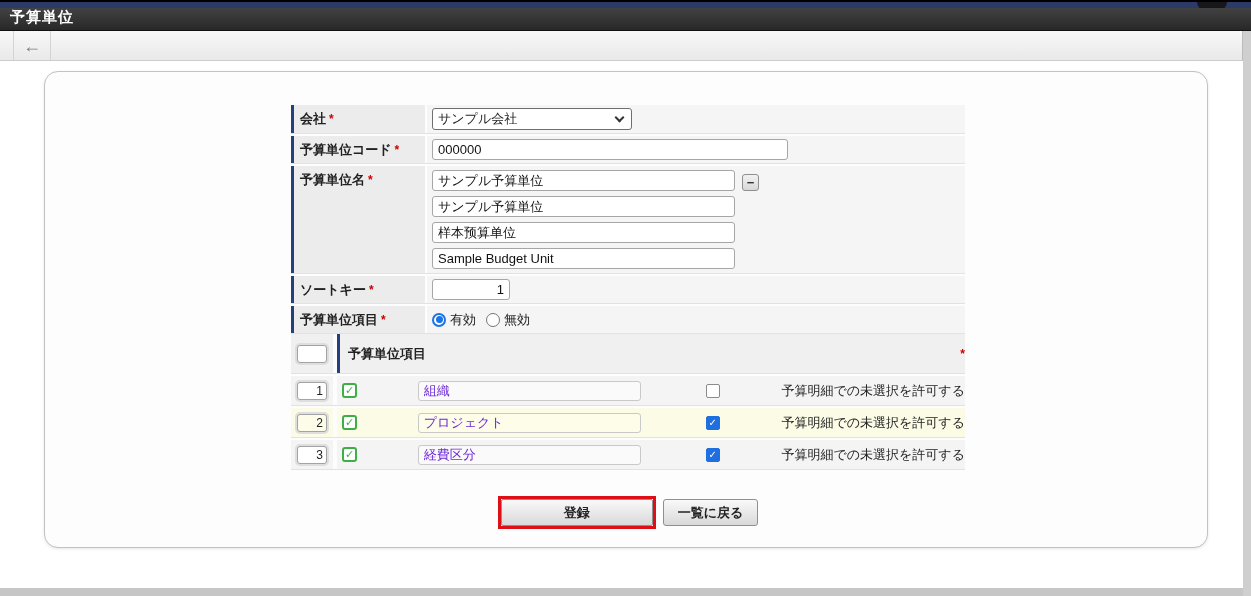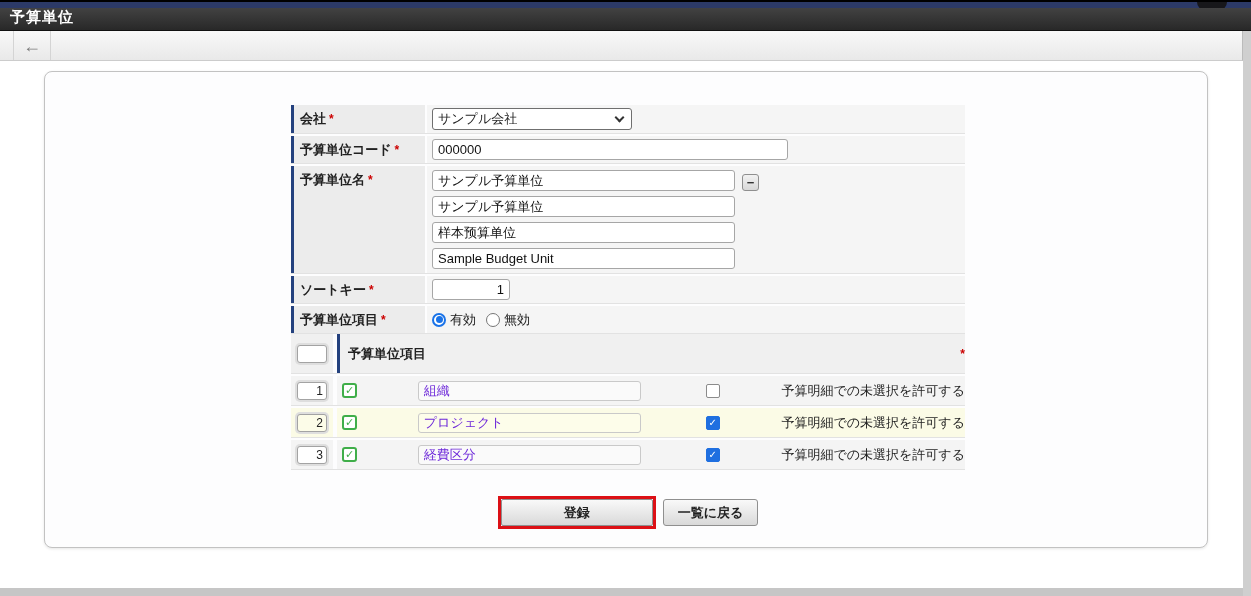--- a/index.html
+++ b/index.html
@@ -32,21 +32,21 @@
     border-left:1px solid #d4d4d4; border-right:1px solid #d4d4d4;
     display:flex; align-items:center; justify-content:center; cursor:pointer;
   }
   .back-arrow { color:#7d7d7d; font-size:18px; font-weight:bold; line-height:1; }
   
   .right-strip { position:absolute; left:1243px; top:31px; width:8px; height:565px; background:#cfcfcf; }
   .bottom-strip { position:absolute; left:0; top:588px; width:1243px; height:8px; background:#c6c6c6; }
   
   .panel {
     position:absolute; left:44px; top:71px; width:1164px; height:477px;
-    background:#fdfdfe; border:1px solid #c2c2c2; border-radius:8px;
+    background:#fdfdfe; border:1px solid #c2c2c2; border-radius:14px;
     box-shadow:0 1px 3px rgba(0,0,0,0.10);
   }
   
   .form { position:absolute; left:246px; top:33px; width:674px; }
   .row { display:flex; margin-bottom:2px; border-bottom:1px solid #e2e2e2; }
   .row-label {
     width:134px; min-height:27px; background:#ececec;
     border-left:3px solid #24417e; margin-right:2px;
     padding:5px 0 4px 6px; font-size:13px; font-weight:bold; color:#222;
   }

